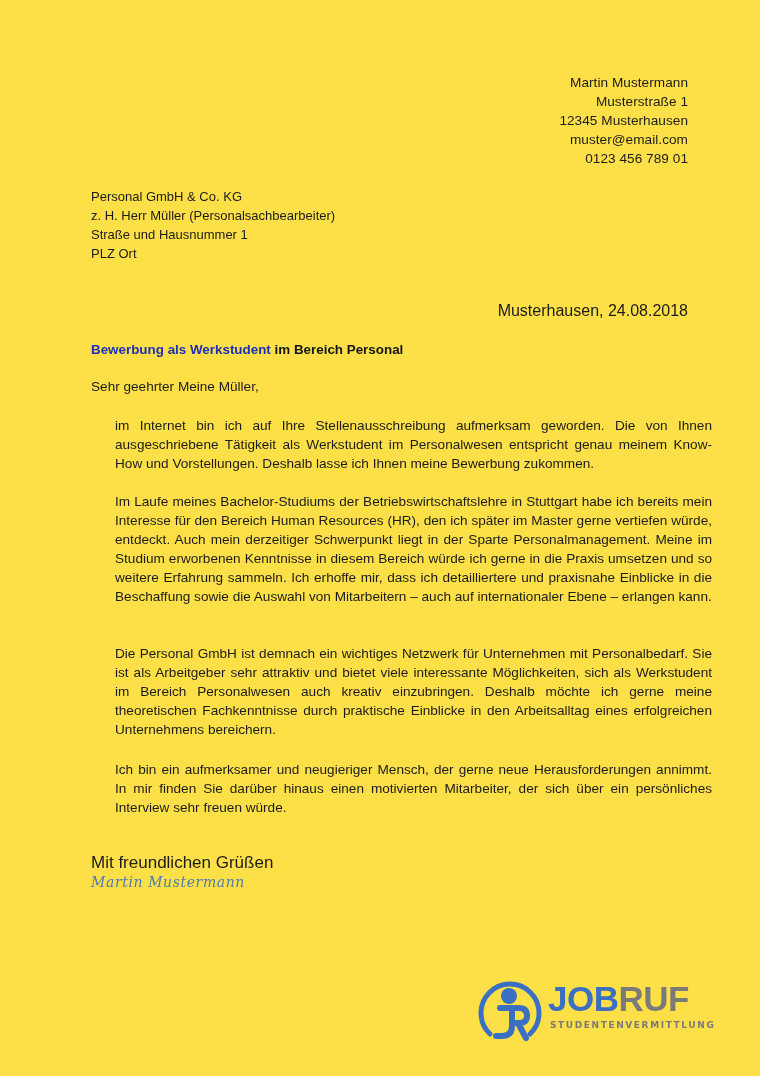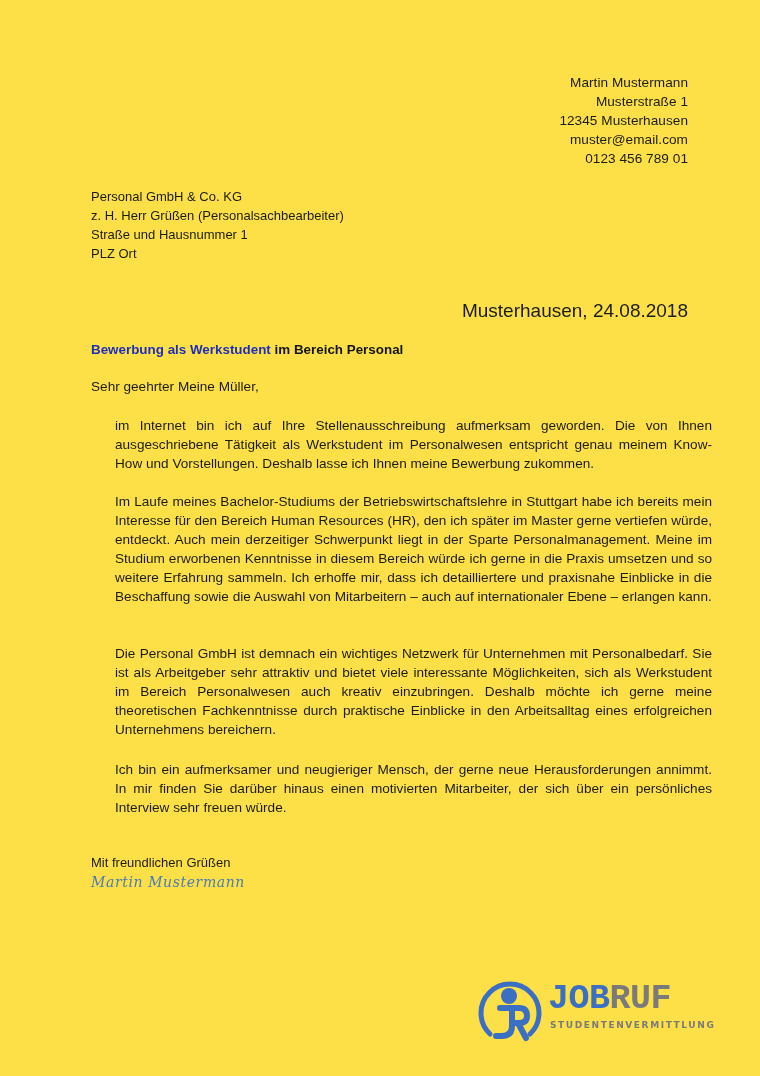--- a/index.html
+++ b/index.html
@@ -36,21 +36,21 @@
       left: 91px;
       top: 187px;
       font-size: 13px;
       line-height: 19px;
     }
     .recipient div { white-space: nowrap; }
     .date {
       position: absolute;
       right: 72px;
       top: 301px;
-      font-size: 19px;
+      font-size: 16px;
       line-height: 19px;
       white-space: nowrap;
     }
     .subject {
       position: absolute;
       left: 91px;
       top: 340px;
       font-size: 13.4px;
       line-height: 19px;
       font-weight: bold;
@@ -77,21 +77,21 @@
       margin-left: 24px;
     }
     .p1 { top: 416px; }
     .p2 { top: 492px; }
     .p3 { top: 644px; }
     .p4 { top: 760px; }
     .closing {
       position: absolute;
       left: 91px;
       top: 853px;
-      font-size: 13px;
+      font-size: 17px;
       line-height: 19px;
       white-space: nowrap;
     }
     .signature {
       position: absolute;
       left: 91px;
       top: 872px;
       font-size: 14px;
       line-height: 20px;
       font-family: "DejaVu Serif", "Liberation Serif", serif;
@@ -111,21 +111,21 @@
       position: absolute;
       left: 0;
       top: 0;
       width: 68px;
       height: 68px;
     }
     .logo-word {
       position: absolute;
       left: 72px;
       top: 4px;
-      font-family: Liberation Mono, monospace;
+      font-family: Liberation Sans, sans-serif;
       font-weight: bold;
       font-size: 35px;
       line-height: 38px;
       letter-spacing: -0.5px;
       white-space: nowrap;
     }
     .logo-word .job { color: #3a6fc4; }
     .logo-word .ruf { color: #7a7a7a; }
     .logo-tag {
       position: absolute;
@@ -148,21 +148,21 @@
   <div class="sender">
     <div>Martin Mustermann</div>
     <div>Musterstraße 1</div>
     <div>12345 Musterhausen</div>
     <div>muster@email.com</div>
     <div>0123 456 789 01</div>
   </div>
 
   <div class="recipient">
     <div>Personal GmbH &amp; Co. KG</div>
-    <div>z. H. Herr Grüßen (Personalsachbearbeiter)</div>
+    <div>z. H. Herr Müller (Personalsachbearbeiter)</div>
     <div>Straße und Hausnummer 1</div>
     <div>PLZ Ort</div>
   </div>
 
   <div class="date">Musterhausen, 24.08.2018</div>
 
   <div class="subject"><span class="accent">Bewerbung als Werkstudent</span><span class="rest"> im Bereich Personal</span></div>
 
   <div class="salutation">Sehr geehrter Meine Müller,</div>
 

